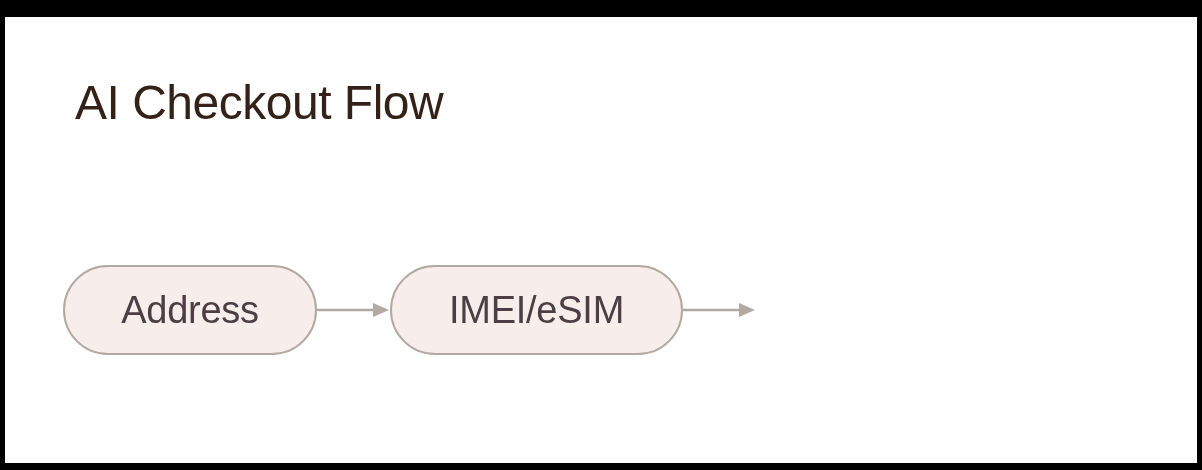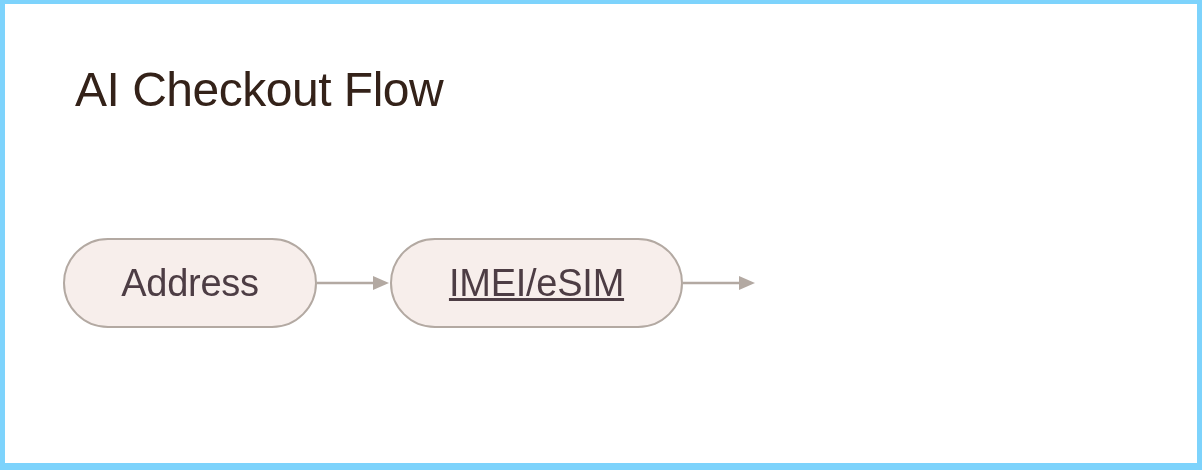--- a/index.html
+++ b/index.html
@@ -7,22 +7,22 @@
   html, body {
     width: 1202px;
     height: 470px;
     font-family: "Liberation Sans", sans-serif;
     overflow: hidden;
   }
 
   .frame {
     width: 1202px;
     height: 470px;
-    background: #7dd3fc;
-    padding: 4px 5px 7px 5px;
+    background: #000000;
+    padding: 17px 5px 7px 5px;
   }
 
   .card {
     position: relative;
     width: 100%;
     height: 100%;
     background: #ffffff;
   }
 
   .title {
@@ -31,42 +31,42 @@
     top: 58px;
     font-size: 48px;
     font-weight: 500;
     letter-spacing: -0.5px;
     color: #342219;
   }
 
   .flow-row {
     position: absolute;
     left: 58px;
-    top: 234px;
+    top: 248px;
     display: flex;
     align-items: center;
     justify-content: flex-end;
   }
 
   .flow-node {
     height: 90px;
     background: #f7eeeb;
     border: 2.5px solid #b3a9a2;
     border-radius: 45px;
     display: flex;
     align-items: center;
     justify-content: center;
     font-size: 38px;
     font-weight: 500;
     letter-spacing: -0.25px;
     color: #4d3d44;
   }
 
   .node-address   { width: 254px; }
-  .node-imei-esim { width: 293px; text-decoration: underline; }
+  .node-imei-esim { width: 293px; }
   .node-plan-upsell { width: 311px; }
 
   .connector {
     width: 73px;
     height: 18px;
     display: flex;
     align-items: center;
     justify-content: center;
     flex: 0 0 auto;
   }

